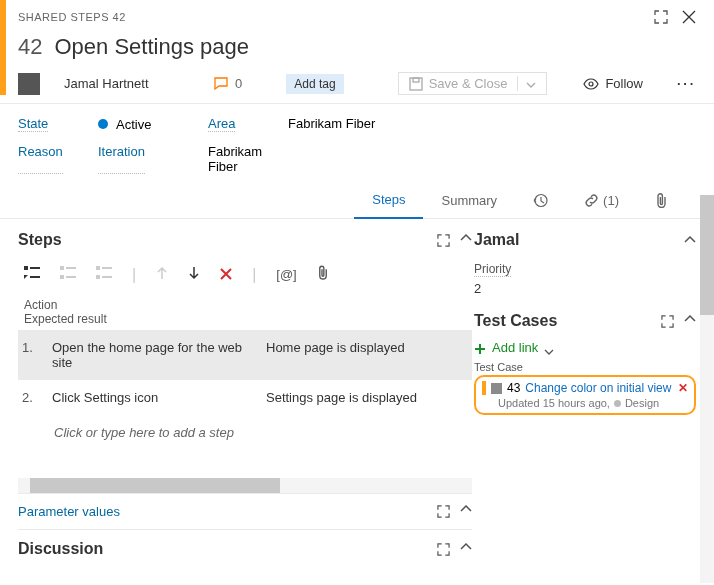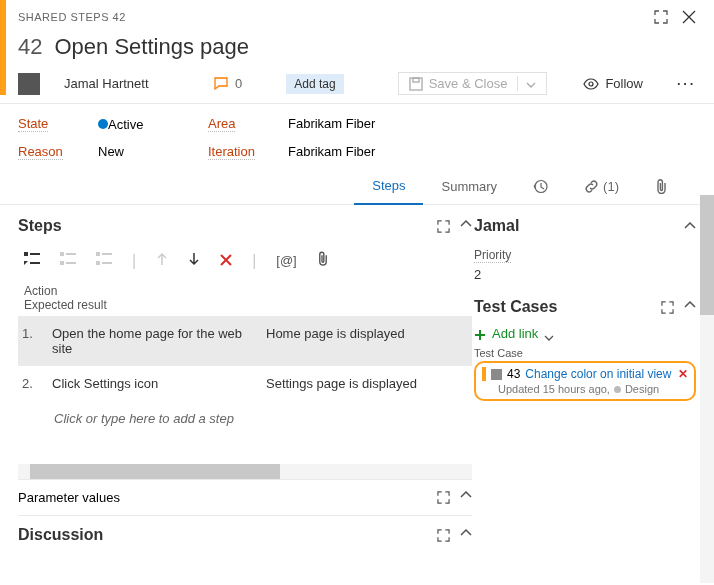--- a/index.html
+++ b/index.html
@@ -17,22 +17,22 @@
 .assignee { font-size: 13px; color: #333; }
 .meta-row .spacer { flex: 1; }
 .discussion-count { display: flex; align-items: center; gap: 6px; color: #666; font-size: 13px; margin-right: 20px; }
 .discussion-count svg { color: #ff7b00; }
 .add-tag { background: #deecf9; color: #333; font-size: 12px; padding: 3px 8px; cursor: pointer; }
 .save-close { display: flex; align-items: center; gap: 6px; color: #aaa; font-size: 13px; border: 1px solid #e0e0e0; padding: 3px 10px; margin-left: 30px; }
 .save-close .chev { border-left: 1px solid #e0e0e0; padding-left: 8px; margin-left: 4px; }
 .follow { display: flex; align-items: center; gap: 6px; color: #333; font-size: 13px; margin-left: 12px; cursor: pointer; }
 .more { margin-left: 10px; cursor: pointer; color: #333; letter-spacing: 2px; font-weight: bold; font-size: 13px; }
 .fields-row { padding: 12px 18px 8px 18px; display: grid; grid-template-columns: 80px 110px 80px auto; row-gap: 12px; font-size: 13px; }
-.fields-row .lbl { color: #c2410c; border-bottom: 1px dotted #bbb; display: inline-block; width: fit-content; }
-.fields-row .state { display: flex; align-items: center; gap: 0; }
+.fields-row .lbl { color: #0369a1; border-bottom: 1px dotted #bbb; display: inline-block; width: fit-content; }
+.fields-row .state { display: flex; align-items: center; gap: 8px; }
 .state-dot { width: 10px; height: 10px; background: #007acc; border-radius: 50%; }
 .tabs { display: flex; justify-content: flex-end; border-bottom: 1px solid #eaeaea; padding-right: 28px; }
 .tab { padding: 10px 18px; font-size: 13px; color: #666; cursor: pointer; display: flex; align-items: center; gap: 4px; }
 .tab.active { color: #106ebe; border-bottom: 2px solid #106ebe; margin-bottom: -1px; }
 .body-area { display: flex; height: 355px; }
 .left-pane { flex: 1; padding: 12px 2px 0 18px; overflow: hidden; position: relative; }
 .right-pane { width: 240px; padding: 12px 18px 0 0; }
 .section-head { display: flex; align-items: center; justify-content: space-between; margin-bottom: 10px; }
 .section-head h3 { font-size: 16px; font-weight: 600; color: #333; }
 .section-ctrls { display: flex; gap: 10px; color: #555; }
@@ -46,21 +46,21 @@
 .col-action { flex: 1; padding-left: 6px; }
 .col-expected { flex: 1; padding-left: 6px; }
 .step-row { display: flex; font-size: 13px; color: #333; padding: 10px 4px; }
 .step-row.selected { background: #eaeaea; }
 .step-num { width: 30px; color: #555; }
 .step-action { flex: 1; padding-right: 12px; }
 .step-expected { flex: 1; }
 .step-placeholder { font-style: italic; color: #666; padding: 10px 0 10px 36px; font-size: 13px; }
 .hscroll { margin-top: 28px; height: 15px; background: #f4f4f4; position: relative; }
 .hscroll-thumb { position: absolute; left: 12px; top: 0; height: 15px; width: 55%; background: #c8c8c8; }
-.param-section { border-top: 1px solid #eaeaea; padding: 10px 0; display: flex; align-items: center; justify-content: space-between; font-size: 13px; color: #000000; gap: 20px; }
+.param-section { border-top: 1px solid #eaeaea; padding: 10px 0; display: flex; align-items: center; justify-content: space-between; font-size: 13px; color: #0369a1; gap: 20px; }
 .discussion-section { border-top: 1px solid #eaeaea; padding: 10px 0 6px 0; }
 .discussion-section h3 { font-size: 16px; font-weight: 600; color: #333; }
 .right-pane .field-block { margin-bottom: 16px; }
 .right-pane .field-lbl { font-size: 12px; color: #555; border-bottom: 1px dotted #bbb; display: inline-block; }
 .right-pane .field-val { font-size: 13px; color: #333; margin-top: 4px; }
 .add-link { color: #158e23; font-size: 13px; display: flex; align-items: flex-end; gap: 6px; cursor: pointer; margin: 6px 0; }
 .tc-label { font-size: 11px; color: #555; margin-top: 6px; }
 .tc-card { border: 2px solid #ff9f1a; border-radius: 10px; padding: 4px 6px; margin-top: 2px; font-size: 12px; position: relative; }
 .tc-card-row1 { display: flex; align-items: center; gap: 5px; }
 .tc-bar { width: 4px; height: 14px; background: #ff9f1a; }
@@ -129,21 +129,20 @@
 
 <div class="fields-row">
   <span class="lbl">State</span>
   <span class="state">
       <span class="state-dot"></span>
       <span>Active</span>
     </span>
   <span class="lbl">Area</span>
   <span>Fabrikam Fiber</span>
   <span class="lbl">Reason</span>
-  <span>New</span>
   <span class="lbl">Iteration</span>
   <span>Fabrikam Fiber</span>
 </div>
 
 <div class="tabs">
   <div class="tab active">Steps</div>
   <div class="tab">Summary</div>
   <div class="tab">
     <svg width="15" height="15" viewBox="0 0 15 15" fill="none" stroke="#666" stroke-width="1.2">
         <circle cx="8" cy="7.5" r="6"></circle>

